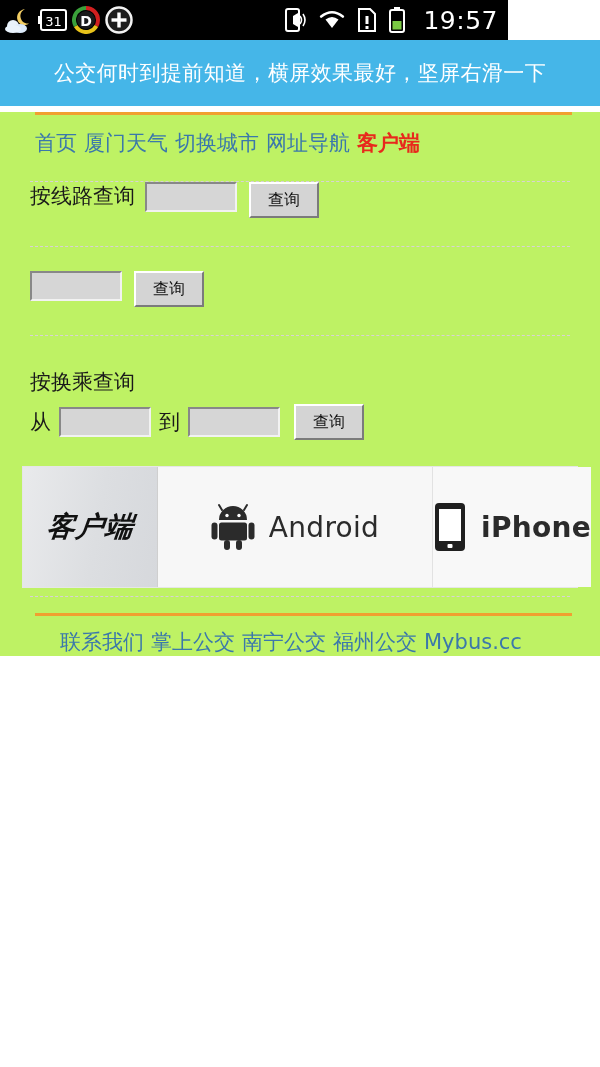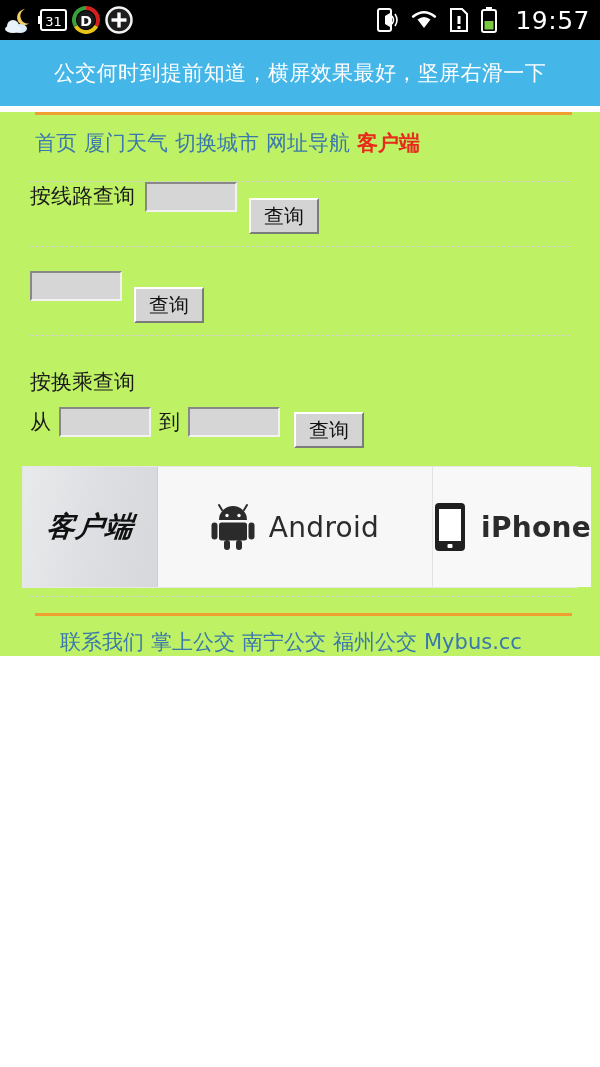--- a/index.html
+++ b/index.html
@@ -3,21 +3,21 @@
 <meta charset="utf-8">
 <style>
   html,body{margin:0;padding:0;}
   body{
     width:600px;height:1067px;background:#ffffff;overflow:hidden;
     font-family:"DejaVu Sans","Liberation Sans",sans-serif;
     -webkit-font-smoothing:antialiased;
   }
   
   .statusbar{
-    position:relative;width:600px;height:40px;background:#000000;
+    position:relative;width:508px;height:40px;background:#000000;
     display:flex;align-items:center;box-sizing:border-box;padding:0 10px 0 4px;
   }
   .sb-left{display:flex;align-items:center;gap:4px;}
   .sb-right{display:flex;align-items:center;gap:10px;margin-left:auto;}
   .sb-clock{
     color:#ffffff;font-size:25px;letter-spacing:0.5px;margin-left:7px;
     font-family:"DejaVu Sans","Liberation Sans",sans-serif;
   }
   .icn{display:block;}
   
@@ -52,23 +52,22 @@
     width:92px;height:30px;background:#d6d6d6;box-sizing:border-box;
     border-top:2px solid #888888;border-left:2px solid #888888;
     border-right:2px solid #f2f2f2;border-bottom:2px solid #f2f2f2;
     outline:none;font-size:15px;color:#111;padding:0 3px;
     font-family:"DejaVu Sans","Liberation Sans",sans-serif;
   }
   .btn{
     height:36px;min-width:70px;background:#d4d4d4;box-sizing:border-box;
     border-top:2px solid #ffffff;border-left:2px solid #ffffff;
     border-right:2px solid #7b7b7b;border-bottom:2px solid #7b7b7b;
-    font-size:20px;color:#111;cursor:pointer;padding:0 10px;line-height:30px;
-    font-family:"DejaVu Sans","Liberation Sans",sans-serif;
-    margin-top:16px;
+    font-size:16px;color:#111;cursor:pointer;padding:0 10px;line-height:30px;
+    font-family:"DejaVu Sans","Liberation Sans",sans-serif;
   }
   .transfer-head{
     padding:10px 0 0 30px;font-size:21px;color:#1a1a1a;
   }
   .transfer-row{
     display:flex;align-items:center;padding-left:30px;height:52px;gap:8px;
   }
   .transfer-row .sep{font-size:21px;color:#1a1a1a;}
   
   .apps{

